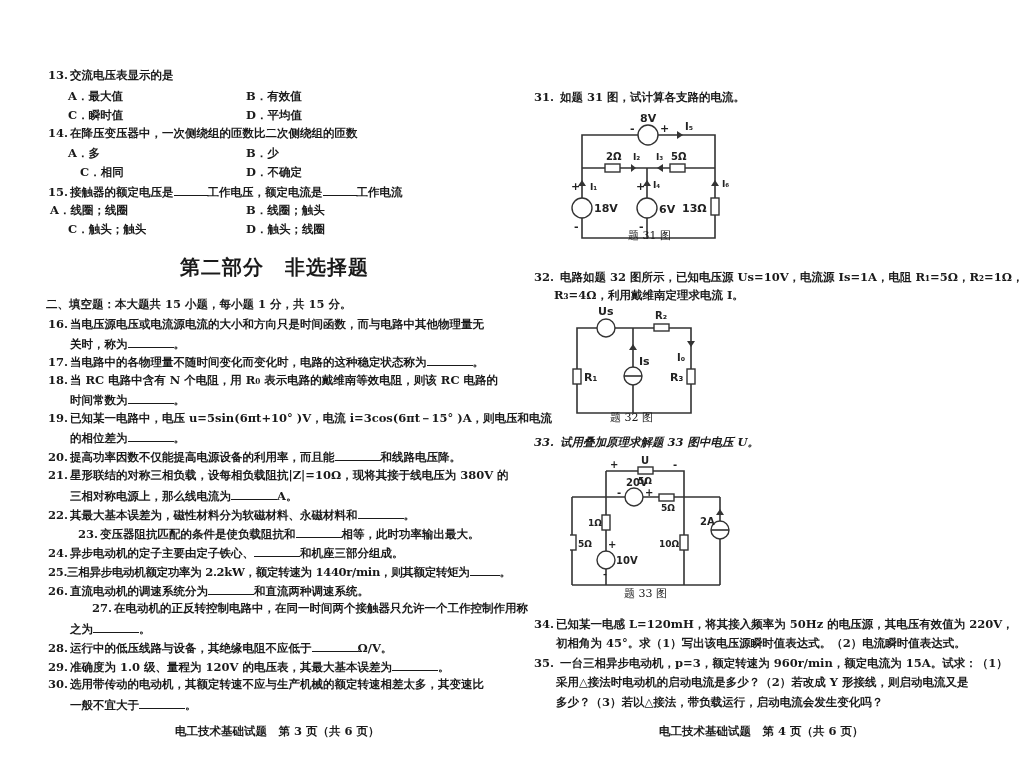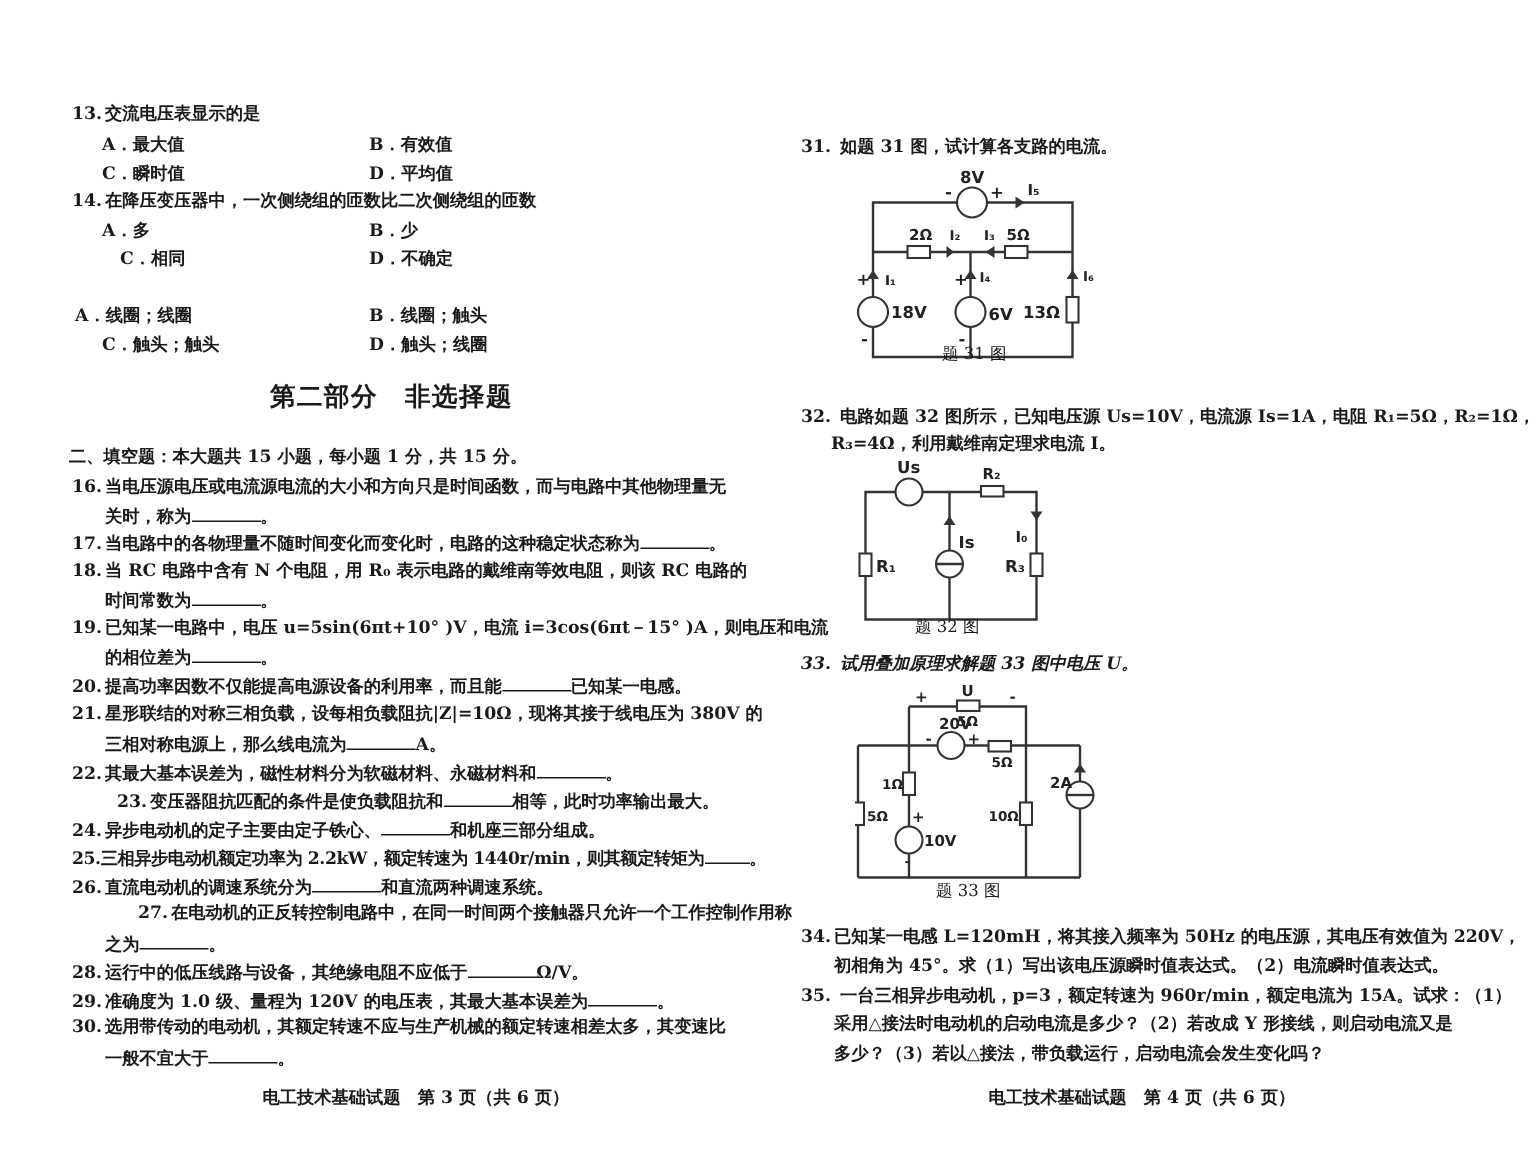--- a/index.html
+++ b/index.html
@@ -18,21 +18,21 @@
   }
   .page-left { left: 0; width: 512px; }
   .page-right { left: 512px; width: 512px; }
   .abs { position: absolute; white-space: nowrap; }
   .q { font-weight: bold; }
   .num { display: inline-block; min-width: 22px; }
   .opt { font-weight: bold; }
   .part-title {
     font-family: "DejaVu Sans", "Liberation Sans", sans-serif;
     font-weight: bold;
-    font-size: 17px;
+    font-size: 20px;
     letter-spacing: 1px;
   }
   .section-title { font-weight: bold; }
   .footer { font-weight: bold; font-size: 11.5px; }
   .blank { display: inline-block; border-bottom: 1px solid #1a1a1a; height: 11px; vertical-align: baseline; }
   .fig-caption { font-size: 11px; }
   svg text { font-family: "DejaVu Sans", "Liberation Sans", sans-serif; font-weight: bold; fill: #222; }
   svg .wire { stroke: #333; stroke-width: 1.6; fill: none; }
   svg .comp { stroke: #333; stroke-width: 1.4; fill: #fff; }
   svg .arrow { fill: #333; }
@@ -51,20 +51,23 @@
   <div class="abs opt" style="left:246px; top:110px;">D．平均值</div>
 
   <div class="abs q" style="left:48px; top:128px;">
     <span class="num">14.</span><span>在降压变压器中，一次侧绕组的匝数比二次侧绕组的匝数</span>
   </div>
   <div class="abs opt" style="left:68px; top:148px;">A．多</div>
   <div class="abs opt" style="left:246px; top:148px;">B．少</div>
   <div class="abs opt" style="left:80px; top:167px;">C．相同</div>
   <div class="abs opt" style="left:246px; top:167px;">D．不确定</div>
 
+  <div class="abs q" style="left:48px; top:185px;">
+    <span class="num">15.</span><span>接触器的额定电压是</span><span class="blank" style="width:34px;"></span><span>工作电压，额定电流是</span><span class="blank" style="width:34px;"></span><span>工作电流</span>
+  </div>
   <div class="abs opt" style="left:50px; top:205px;">A．线圈；线圈</div>
   <div class="abs opt" style="left:246px; top:205px;">B．线圈；触头</div>
   <div class="abs opt" style="left:68px; top:224px;">C．触头；触头</div>
   <div class="abs opt" style="left:246px; top:224px;">D．触头；线圈</div>
 
   <div class="abs part-title" style="left:180px; top:257px;">第二部分　非选择题</div>
 
   <div class="abs section-title" style="left:46px; top:299px;">二、填空题：本大题共 15 小题，每小题 1 分，共 15 分。</div>
 
   <div class="abs q" style="left:48px; top:319px;">
@@ -86,21 +89,21 @@
   </div>
 
   <div class="abs q" style="left:48px; top:413px;">
     <span class="num">19.</span><span>已知某一电路中，电压 u=5sin(6πt+10° )V，电流 i=3cos(6πt－15° )A，则电压和电流</span>
   </div>
   <div class="abs q" style="left:70px; top:431px;">
     <span>的相位差为</span><span class="blank" style="width:46px;"></span><span>。</span>
   </div>
 
   <div class="abs q" style="left:48px; top:450px;">
-    <span class="num">20.</span><span>提高功率因数不仅能提高电源设备的利用率，而且能</span><span class="blank" style="width:46px;"></span><span>已知某一电感。</span>
+    <span class="num">20.</span><span>提高功率因数不仅能提高电源设备的利用率，而且能</span><span class="blank" style="width:46px;"></span><span>和线路电压降。</span>
   </div>
 
   <div class="abs q" style="left:48px; top:470px;">
     <span class="num">21.</span><span>星形联结的对称三相负载，设每相负载阻抗|Z|=10Ω，现将其接于线电压为 380V 的</span>
   </div>
   <div class="abs q" style="left:70px; top:489px;">
     <span>三相对称电源上，那么线电流为</span><span class="blank" style="width:46px;"></span><span>A。</span>
   </div>
 
   <div class="abs q" style="left:48px; top:508px;">

